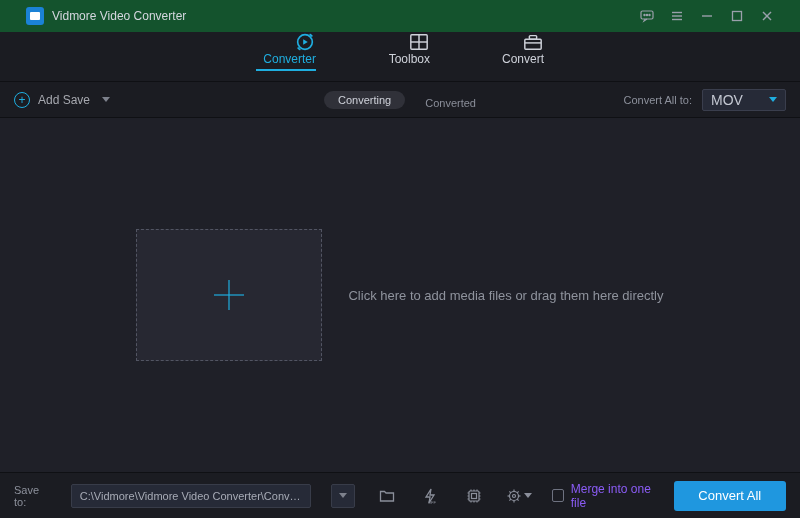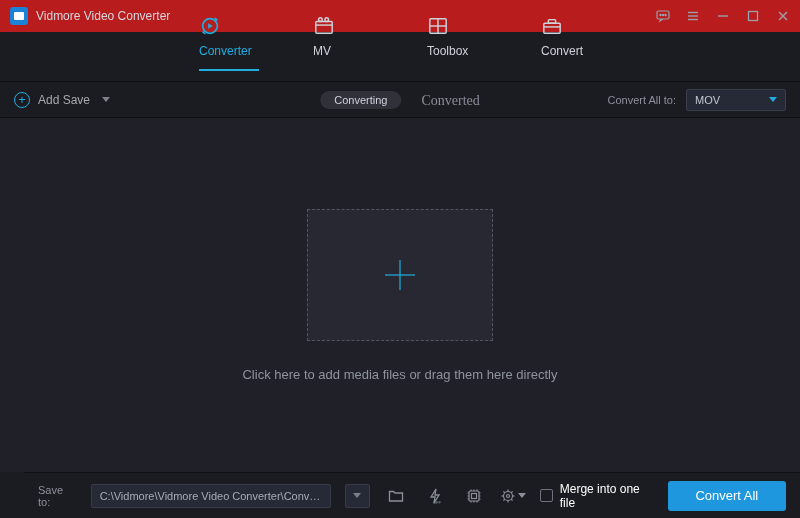--- a/index.html
+++ b/index.html
@@ -1,63 +1,63 @@
 <!DOCTYPE html>
 <html><head>
 <meta charset="utf-8">
 <style>
   * { box-sizing: border-box; margin: 0; padding: 0; font-family: "Segoe UI", Arial, sans-serif; }
   html, body { width: 800px; height: 518px; overflow: hidden; }
   body { background: #1b1c22; color: #a6a8af; font-size: 12px; }
 
   
-  .titlebar { height: 32px; display: flex; align-items: center; padding: 0 10px; background: #b91c1c; }
+  .titlebar { height: 32px; display: flex; align-items: center; padding: 0 26px; background: #14532d; }
   .titlebar .logo { width: 18px; height: 18px; background:#1b82d6; border-radius:3px; display:flex; align-items:center; justify-content:center; margin-right:8px; }
   .titlebar .logo span { width:10px; height:8px; background:#fff; border-radius:1px; position:relative; display:block; }
   .titlebar .title { color:#d5d7df; font-size:12px; }
   .titlebar .spacer { flex:1; }
   .win-controls { display:flex; gap:16px; align-items:center; }
   .win-ctrl { width:14px; height:14px; display:flex; align-items:center; justify-content:center; color:#9aa0ab; cursor:pointer; }
   .win-ctrl svg { width:14px; height:14px; display:block; }
 
   
   .modes { display:flex; justify-content:center; gap:54px; height:50px; align-items:flex-end; padding-bottom:6px; border-bottom:1px solid #0f1014; background:#1b1c22; }
-  .mode { display:flex; flex-direction:column; align-items:flex-start; gap:8px; color:#cfd2da; font-size:12px; cursor:pointer; padding-bottom:4px; }
+  .mode { display:flex; flex-direction:column; align-items:flex-end; gap:0; color:#cfd2da; font-size:12px; cursor:pointer; padding-bottom:4px; }
   .mode.active { color:#1faee0; }
   .mode .icon-slot { height:20px; display:flex; align-items:center; justify-content:center; }
   .mode .underline { height:2px; width:60px; background:transparent; margin-top:3px; }
   .mode.active .underline { background:#1faee0; }
 
   
   .strip { height:36px; background:#1b1c22; display:flex; align-items:center; padding:0 14px; border-bottom:1px solid #0f1014; }
   .add-files { display:flex; align-items:center; gap:8px; color:#a6a8af; cursor:pointer; }
   .add-plus { width:16px; height:16px; border:1.5px solid #1faee0; border-radius:50%; display:flex; align-items:center; justify-content:center; color:#1faee0; font-size:12px; line-height:1; }
   .caret-down { width:0; height:0; border-left:4px solid transparent; border-right:4px solid transparent; border-top:5px solid #7d818c; margin-left:4px; }
   .strip .center { position:absolute; left:50%; transform:translateX(-50%); display:flex; align-items:flex-end; gap:20px; }
   .pill { background:#303139; color:#cfd2da; border-radius:12px; padding:3px 14px; font-size:11px; cursor:pointer; }
-  .ghost-tab { color:#8a8e99; font-size:14px; cursor:pointer;font-family:Liberation Serif, serif; }
+  .ghost-tab { color:#8a8e99; font-size:11px; cursor:pointer; }
   .strip .right { margin-left:auto; display:flex; align-items:center; gap:10px;text-align:right; }
-  .format-select { width:100px; height:22px; background:#262a37; border:1px solid #3a3e4d; color:#c3c7d1; font-size:11px; display:flex; align-items:center; padding:0 8px; justify-content:space-between; border-radius:2px; cursor:pointer; }
+  .format-select { width:84px; height:22px; background:#262a37; border:1px solid #3a3e4d; color:#c3c7d1; font-size:14px; display:flex; align-items:center; padding:0 8px; justify-content:space-between; border-radius:2px; cursor:pointer; }
   .format-select .fs-caret { width:0;height:0;border-left:4px solid transparent;border-right:4px solid transparent;border-top:5px solid #1faee0; }
 
   
-  .main { position:relative; height: calc(518px - 32px - 50px - 36px - 46px); background:#1f2028; display:flex; flex-direction:column; align-items:center; justify-content:center; gap:26px; }
+  .main { position:relative; height: calc(518px - 32px - 50px - 36px - 46px); background:#1f2028; display:flex; flex-direction:row; align-items:center; justify-content:center; gap:26px; }
   .dropzone { width:186px; height:132px; border:1.5px dashed #525563; background:#272832; display:flex; align-items:center; justify-content:center; cursor:pointer; }
   .dropzone svg { width:40px; height:40px; }
   .hint { color:#8f939d; font-size:13px; }
 
   
-  .bottom { position:relative; height:46px; background:#1b1c22; display:flex; align-items:center; padding:16px 14px; gap:14px; border-top:1px solid #0f1014;margin-left:24px; }
+  .bottom { position:relative; height:46px; background:#1b1c22; display:flex; align-items:center; padding:16px 14px; gap:20px; border-top:1px solid #0f1014; }
   .save-path { height:24px; background:#262a37; border:1px solid #383c49; color:#a7abb6; font-size:11px; display:flex; align-items:center; padding:0 8px; width:240px; border-radius:2px; cursor:pointer; }
   .save-sep { width:26px; height:24px; background:#262a37; border:1px solid #383c49; display:flex; align-items:center; justify-content:center; border-radius:2px; cursor:pointer; }
   .tool-ic { width:26px; height:24px; display:flex; align-items:center; justify-content:center; color:#8b8f9b; cursor:pointer; }
   .tool-ic svg { width:16px; height:16px; }
   .bottom .right { margin-left:auto; display:flex; align-items:center; gap:14px; }
   .chk { width:13px; height:13px; border:1.3px solid #6e7280; border-radius:2px; display:inline-block; }
-  .merge { display:flex; align-items:center; gap:7px; color:#ffffff; font-size:12px; cursor:pointer; }
+  .merge { display:flex; align-items:center; gap:7px; color:#8b5cf6; font-size:12px; cursor:pointer; }
   .convert-btn { background:#1f97df; color:#fff; border:none; height:30px; width:124px; border-radius:3px; font-size:13px; cursor:pointer; }
 
   .lbl { color:#8d919c; font-size:11px; }
 </style>
 </head>
 <body>
 
 <div class="titlebar">
   <div class="logo">
       <span></span>
@@ -104,32 +104,20 @@
   <div class="mode active">
     <div class="icon-slot">
       <svg width="22" height="22" viewBox="0 0 24 24" fill="none" stroke="#1faee0" stroke-width="1.8">
           <circle cx="12" cy="12" r="8"></circle>
           <polygon points="10,9 10,15 15,12" fill="#1faee0" stroke="none"></polygon>
           <path d="M20 6 A10 10 0 0 0 17 3.5"></path>
           <path d="M4 18 A10 10 0 0 0 7 20.5"></path>
         </svg>
     </div>
     <span>Converter</span>
-    <div class="underline"></div>
-  </div>
-  <div class="mode">
-    <div class="icon-slot">
-      <svg width="22" height="20" viewBox="0 0 24 22" fill="none" stroke="#cfd2da" stroke-width="1.6">
-          <rect x="3" y="6" width="18" height="13" rx="1"></rect>
-          <path d="M3 10h18"></path>
-          <circle cx="8" cy="4" r="2"></circle>
-          <circle cx="15" cy="4" r="2"></circle>
-        </svg>
-    </div>
-    <span>MV</span>
     <div class="underline"></div>
   </div>
   <div class="mode">
     <div class="icon-slot">
       <svg width="22" height="20" viewBox="0 0 24 22" fill="none" stroke="#cfd2da" stroke-width="1.6">
           <rect x="3" y="3" width="18" height="16" rx="1"></rect>
           <line x1="12" y1="3" x2="12" y2="19"></line>
           <line x1="3" y1="11" x2="21" y2="11"></line>
         </svg>
     </div>

